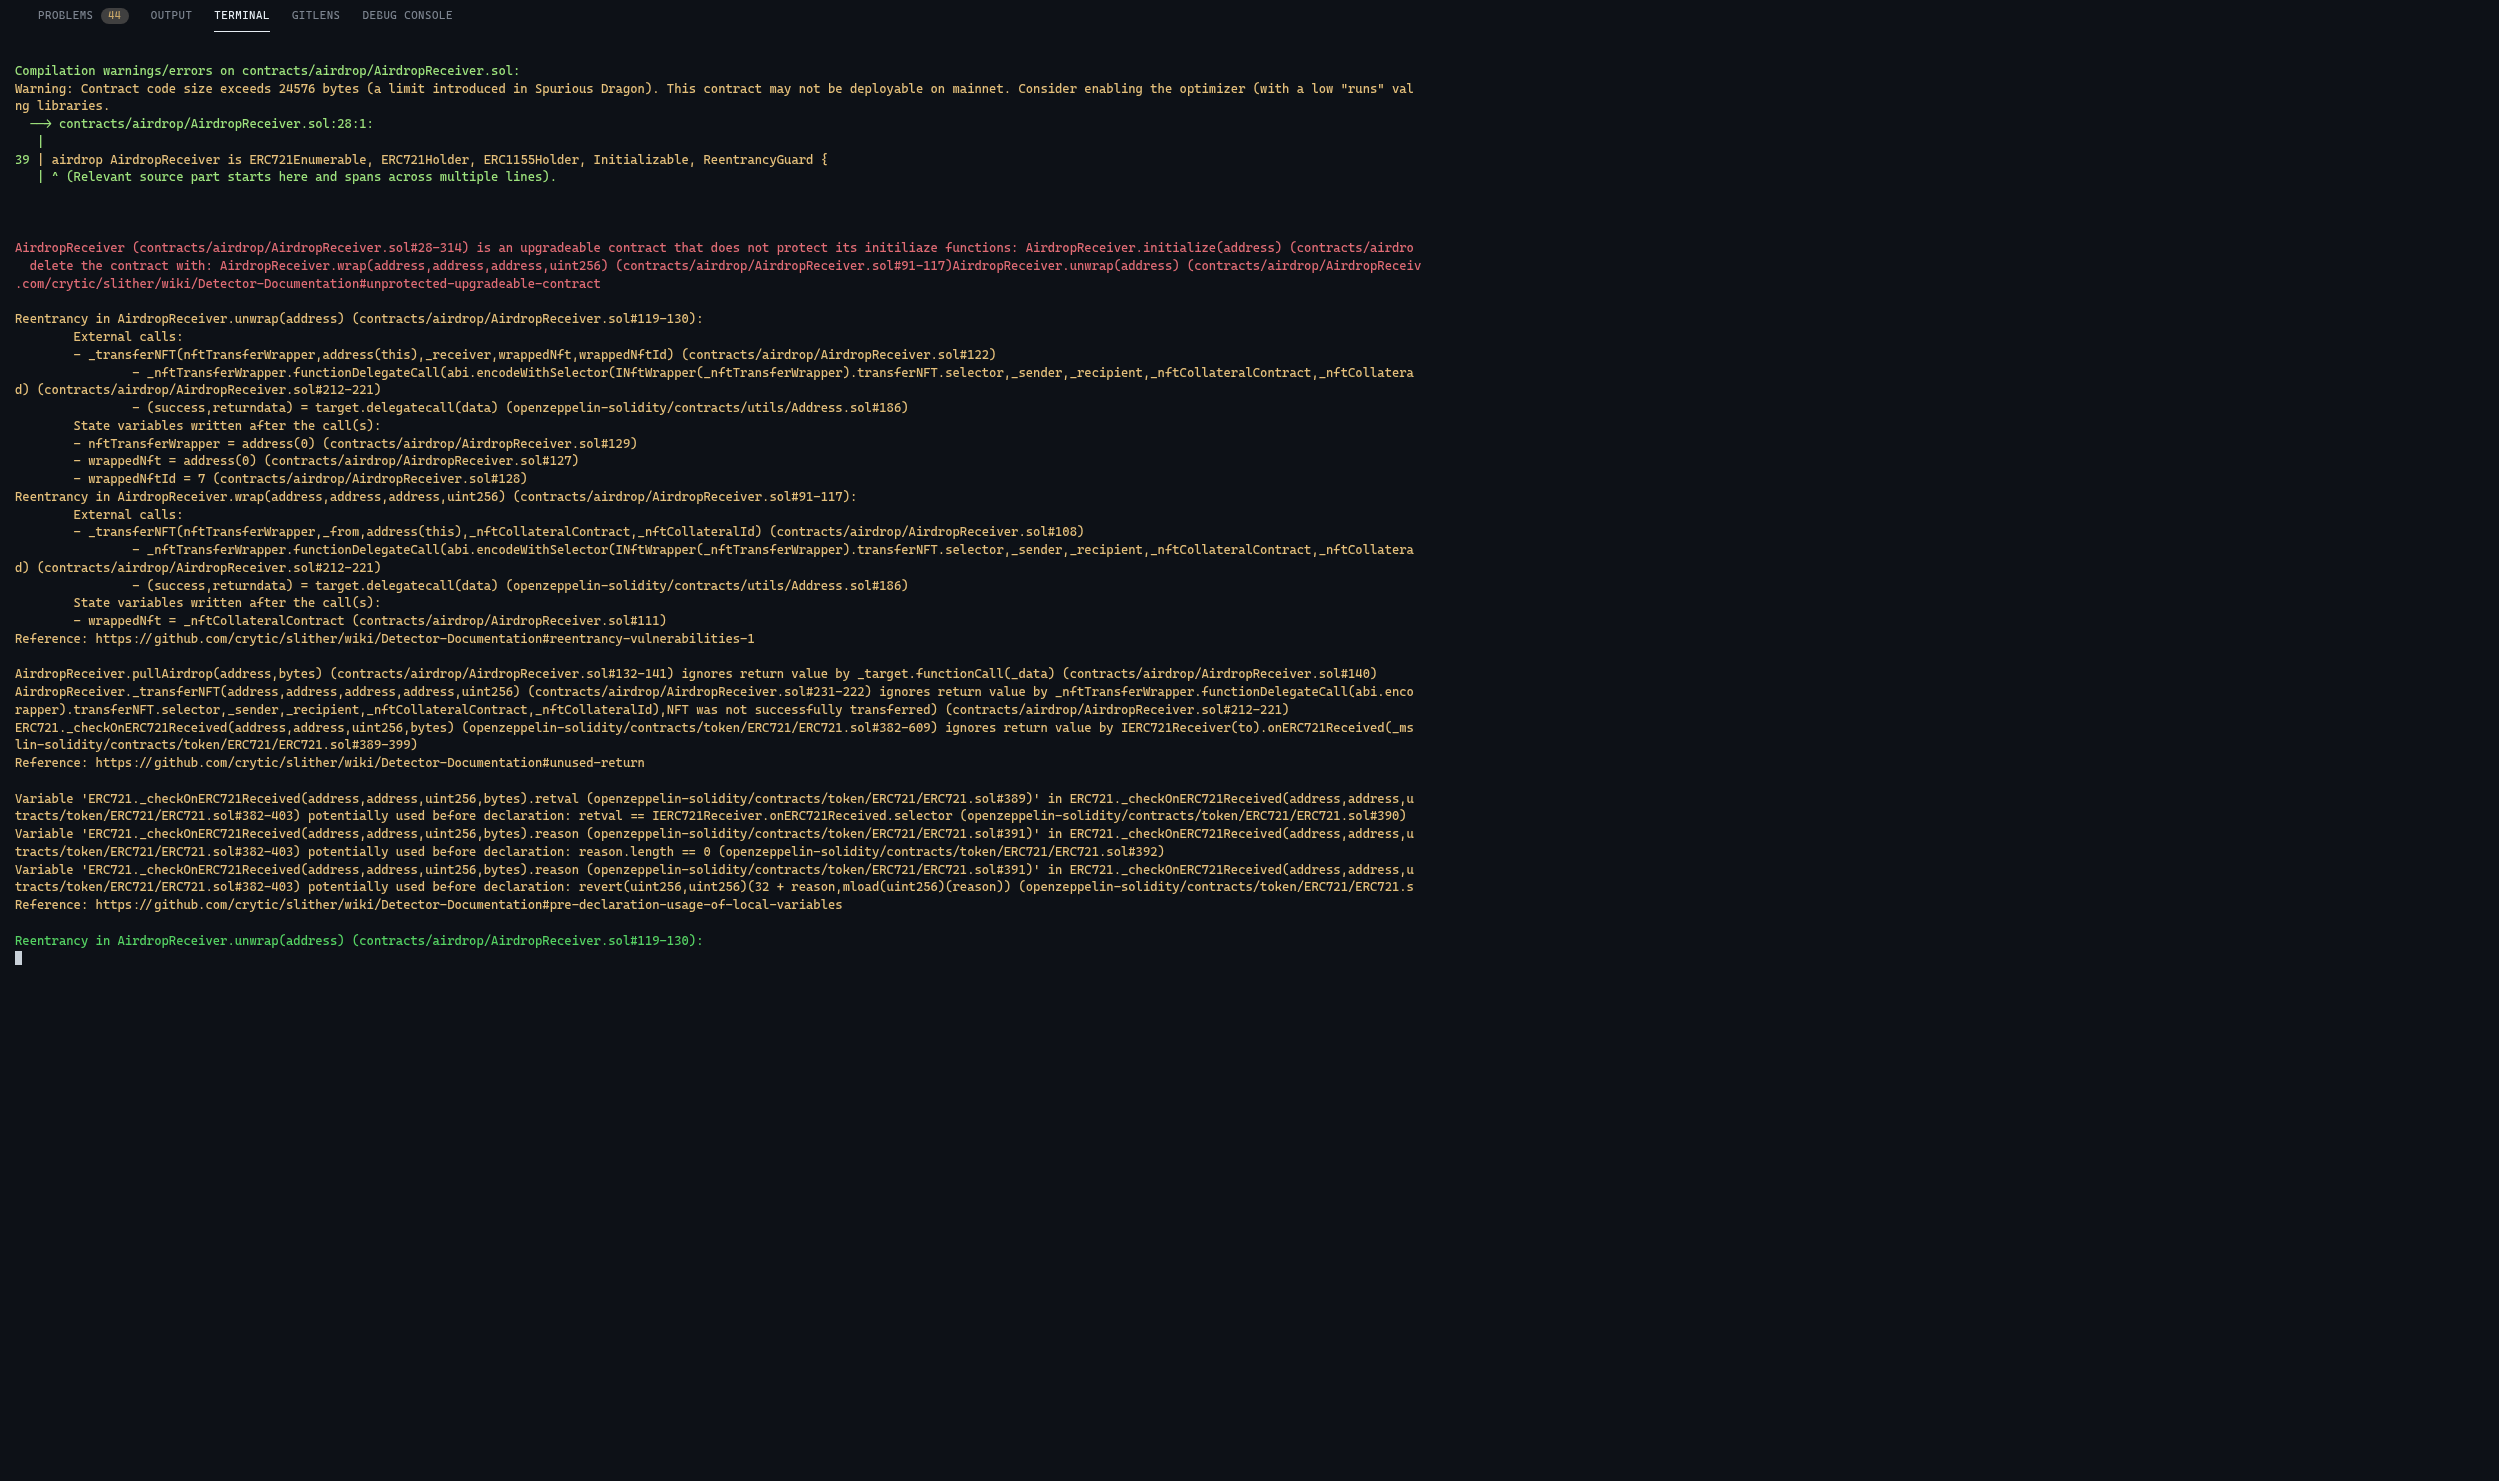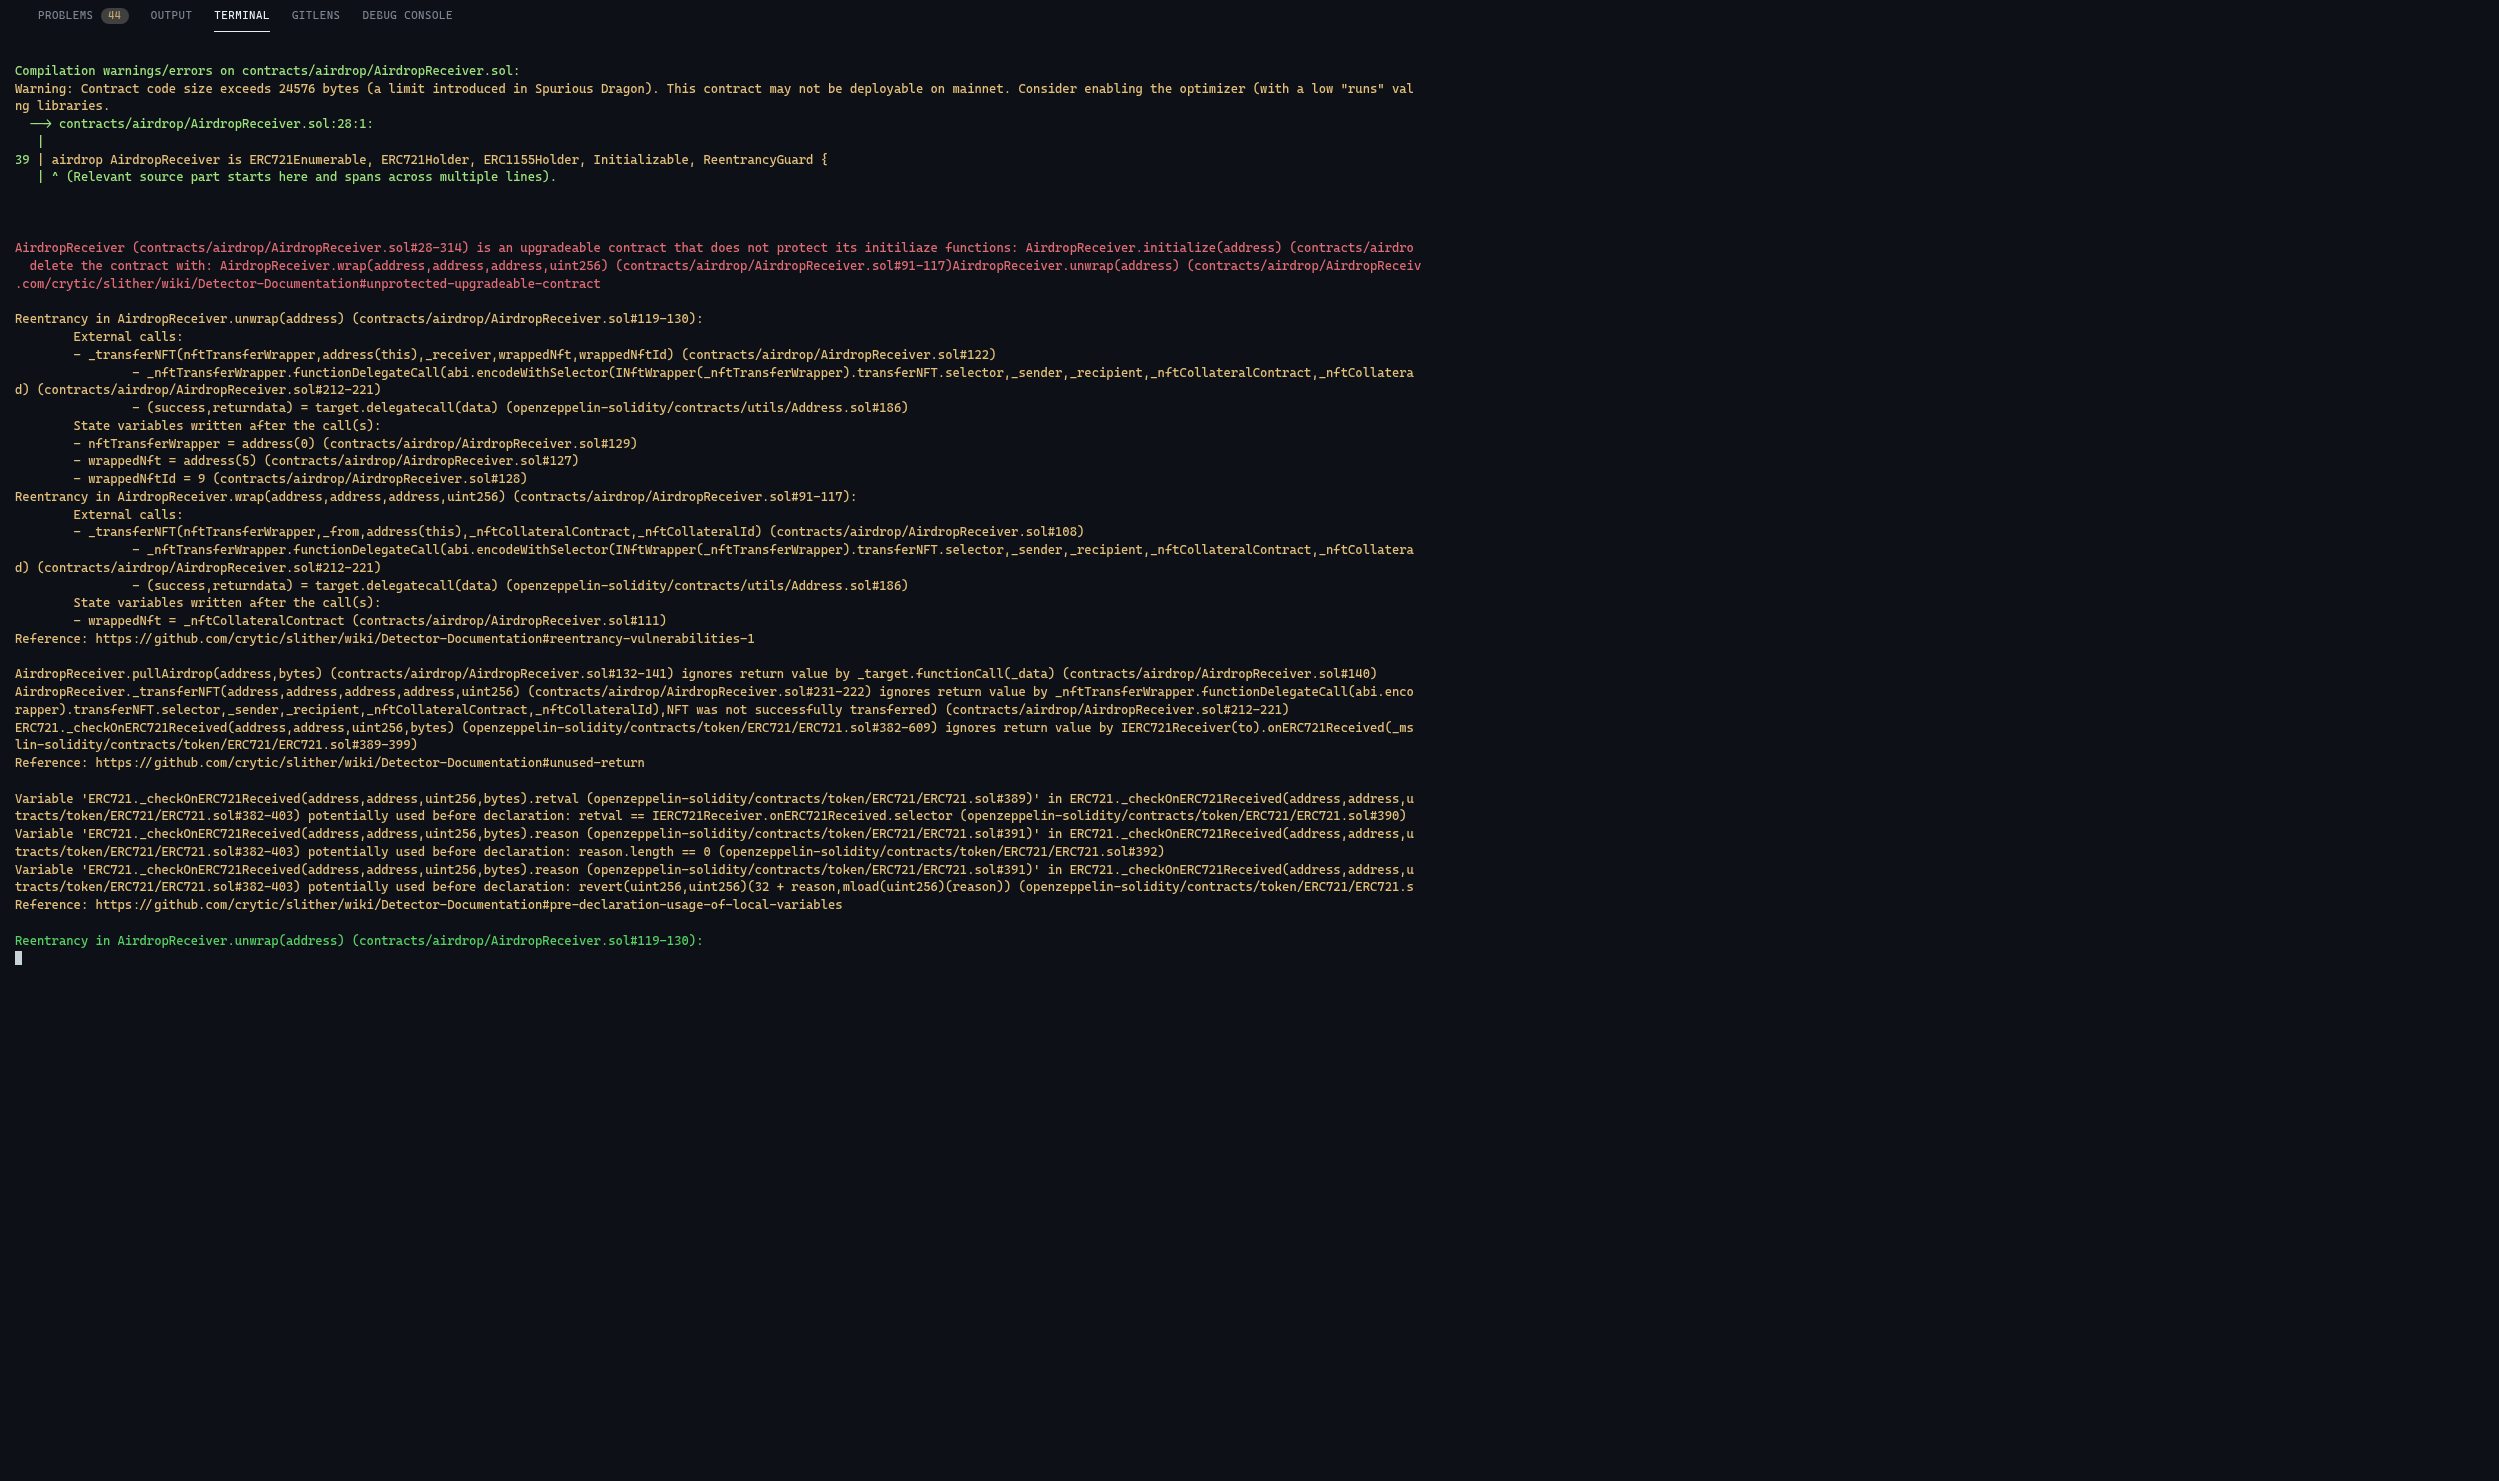--- a/index.html
+++ b/index.html
@@ -103,22 +103,22 @@
 <span class="red">.com/crytic/slither/wiki/Detector-Documentation#unprotected-upgradeable-contract</span>
 
 <span class="yellow">Reentrancy in AirdropReceiver.unwrap(address) (contracts/airdrop/AirdropReceiver.sol#119-130):</span>
 <span class="yellow">        External calls:</span>
 <span class="yellow">        - _transferNFT(nftTransferWrapper,address(this),_receiver,wrappedNft,wrappedNftId) (contracts/airdrop/AirdropReceiver.sol#122)</span>
 <span class="yellow">                - _nftTransferWrapper.functionDelegateCall(abi.encodeWithSelector(INftWrapper(_nftTransferWrapper).transferNFT.selector,_sender,_recipient,_nftCollateralContract,_nftCollatera</span>
 <span class="yellow">d) (contracts/airdrop/AirdropReceiver.sol#212-221)</span>
 <span class="yellow">                - (success,returndata) = target.delegatecall(data) (openzeppelin-solidity/contracts/utils/Address.sol#186)</span>
 <span class="yellow">        State variables written after the call(s):</span>
 <span class="yellow">        - nftTransferWrapper = address(0) (contracts/airdrop/AirdropReceiver.sol#129)</span>
-<span class="yellow">        - wrappedNft = address(5) (contracts/airdrop/AirdropReceiver.sol#127)</span>
-<span class="yellow">        - wrappedNftId = 9 (contracts/airdrop/AirdropReceiver.sol#128)</span>
+<span class="yellow">        - wrappedNft = address(0) (contracts/airdrop/AirdropReceiver.sol#127)</span>
+<span class="yellow">        - wrappedNftId = 7 (contracts/airdrop/AirdropReceiver.sol#128)</span>
 <span class="yellow">Reentrancy in AirdropReceiver.wrap(address,address,address,uint256) (contracts/airdrop/AirdropReceiver.sol#91-117):</span>
 <span class="yellow">        External calls:</span>
 <span class="yellow">        - _transferNFT(nftTransferWrapper,_from,address(this),_nftCollateralContract,_nftCollateralId) (contracts/airdrop/AirdropReceiver.sol#108)</span>
 <span class="yellow">                - _nftTransferWrapper.functionDelegateCall(abi.encodeWithSelector(INftWrapper(_nftTransferWrapper).transferNFT.selector,_sender,_recipient,_nftCollateralContract,_nftCollatera</span>
 <span class="yellow">d) (contracts/airdrop/AirdropReceiver.sol#212-221)</span>
 <span class="yellow">                - (success,returndata) = target.delegatecall(data) (openzeppelin-solidity/contracts/utils/Address.sol#186)</span>
 <span class="yellow">        State variables written after the call(s):</span>
 <span class="yellow">        - wrappedNft = _nftCollateralContract (contracts/airdrop/AirdropReceiver.sol#111)</span>
 <span class="yellow">Reference: https://github.com/crytic/slither/wiki/Detector-Documentation#reentrancy-vulnerabilities-1</span>
 

